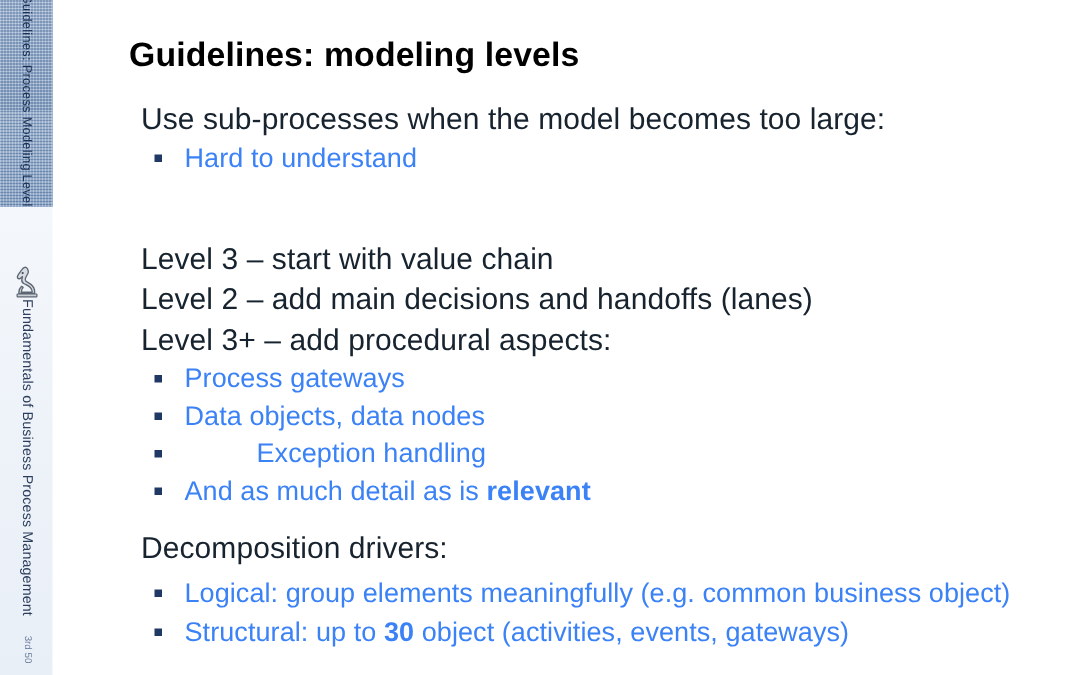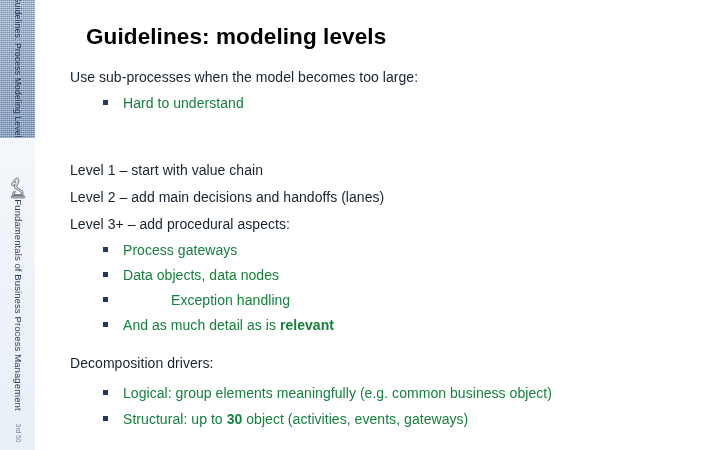--- a/index.html
+++ b/index.html
@@ -125,22 +125,22 @@
     top: 24px;
     font-size: 22.5px;
     font-weight: bold;
     color: #000000;
     letter-spacing: 0.1px;
     white-space: nowrap;
   }
 
   .body-text {
     position: absolute;
-    left: 35px;
-    font-size: 14px;
+    left: 59px;
+    font-size: 20px;
     color: #17232e;
     white-space: nowrap;
     letter-spacing: 0.05px;
   }
 
   .lead-1   { top: 69px; }
   .level-1  { top: 162px; }
   .level-2  { top: 189px; }
   .level-3  { top: 216px; }
   .drivers  { top: 355px; }
@@ -159,22 +159,22 @@
     height: 5px;
     background: #1f3864;
     margin-right: 0px;
     position: relative;
     top: -3px;
     flex: 0 0 auto;
     margin-left: 17px;
   }
 
   .bullet-text {
-    font-size: 14px;
-    color: #15803d;
+    font-size: 18px;
+    color: #3b82f6;
     margin-left: 15px;
     letter-spacing: 0.05px;
   }
 
   .bullet-text b { font-weight: bold; }
 
   .b1 { top: 95px; }
   .b2 { top: 120px; }
 
   .c1 { top: 242px; }
@@ -222,21 +222,21 @@
     <div class="page-title">Guidelines: modeling levels</div>
 
     <div class="body-text lead-1">Use sub-processes when the model becomes too large:</div>
 
     <div class="bullet-row b1">
       <span class="bullet-mark"></span>
       <span class="bullet-text">Hard to understand</span>
     </div>
 
 
-    <div class="body-text level-1">Level 1 – start with value chain</div>
+    <div class="body-text level-1">Level 3 – start with value chain</div>
 
     <div class="body-text level-2">Level 2 – add main decisions and handoffs (lanes)</div>
 
     <div class="body-text level-3">Level 3+ – add procedural aspects:</div>
 
     <div class="bullet-row c1">
       <span class="bullet-mark"></span>
       <span class="bullet-text">
         <span>Process gateways</span><b></b><span></span>
       </span>

